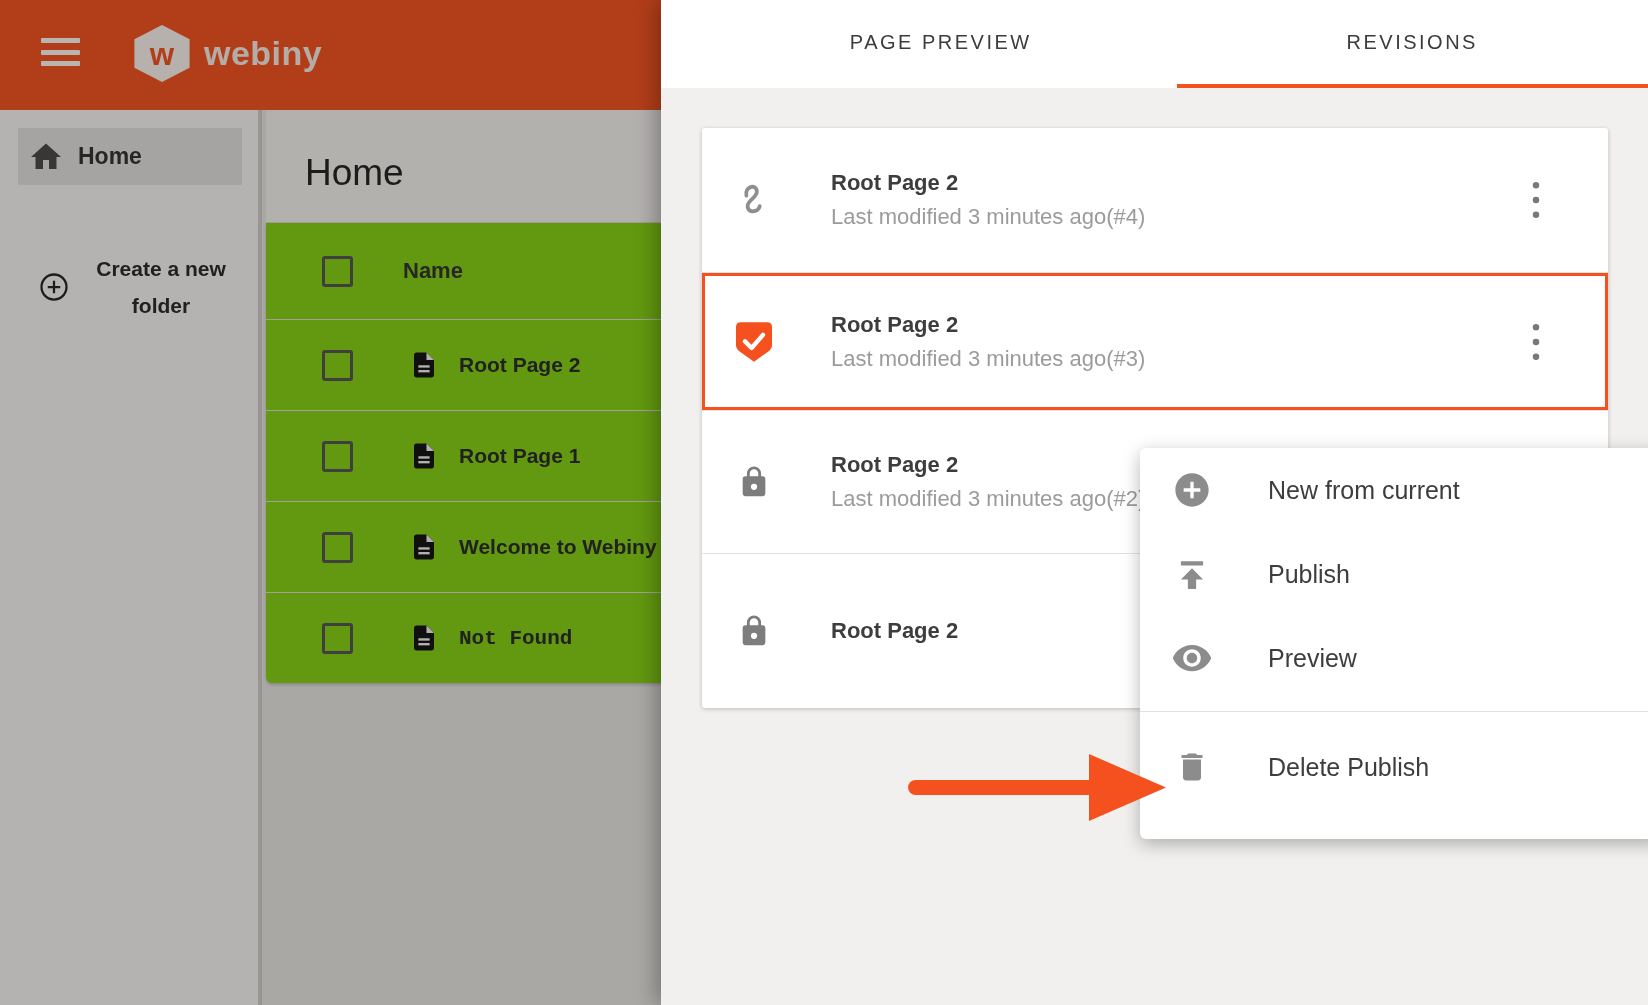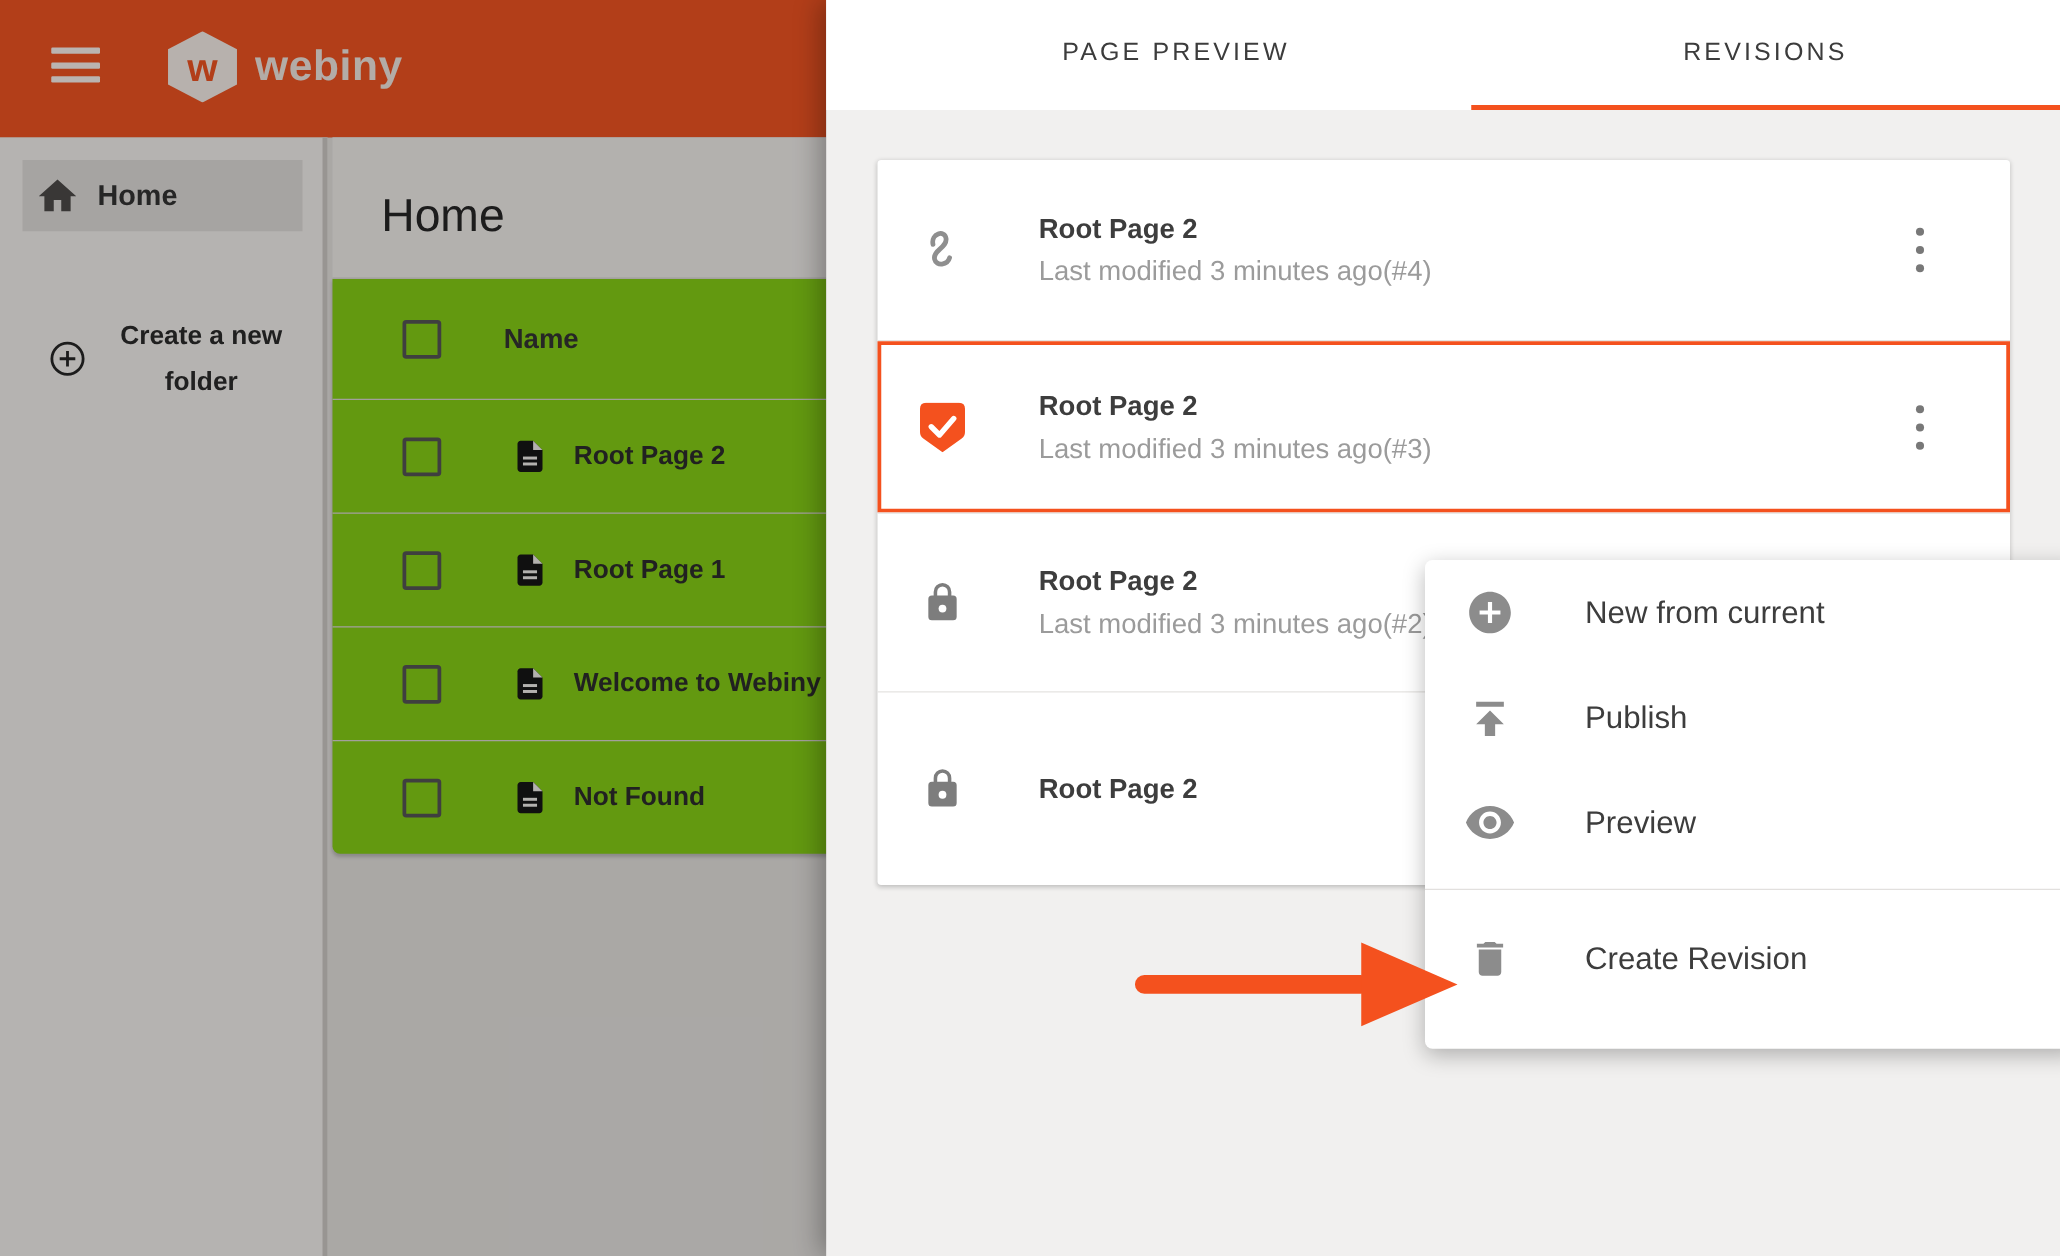--- a/index.html
+++ b/index.html
@@ -31,21 +31,21 @@
 
   .content { position: absolute; top: 110px; left: 266px; width: 620px; bottom: 0; background: #e3e0dd; }
   .content-titlebar { height: 113px; background: #efece9; border-bottom: 1px solid #d6d2cf; position: relative; }
   .content-title { position: absolute; left: 39px; top: 42px; font-size: 37px; color: #262626; }
   .pages-table { background: #84cc16; border-radius: 0 0 6px 6px; box-shadow: 0 2px 3px rgba(0,0,0,.18); }
   .t-head { height: 97px; border-bottom: 1px solid #d9d5d1; display: flex; align-items: center; }
   .checkbox { width: 31px; height: 31px; border: 3px solid #555; border-radius: 3px;
     margin-left: 56px; flex: 0 0 auto; cursor: pointer; }
   .t-head-label { margin-left: 50px; font-size: 22px; font-weight: 700; color: #333; }
   .t-row { height: 91px; display: flex; align-items: center; border-bottom: 1px solid #dad6d2; cursor: pointer; }
-  .t-row:last-child { height: 90px; border-bottom: none; }
+  .t-row:last-child { height: 90px; border-bottom: none; font-family: Liberation Mono, monospace; }
   .t-row .doc-wrap { margin-left: 56px; flex: 0 0 auto; display: flex; }
   .t-row-label { margin-left: 20px; font-size: 21px; font-weight: 700; color: #2c2c2c; white-space: nowrap; }
 
   .dim-overlay { position: absolute; inset: 0; background: rgba(0,0,0,0.25); z-index: 50; }
 
   
   .drawer { position: absolute; top: 0; left: 661px; width: 987px; height: 1005px;
     background: #f1f0ef; box-shadow: -5px 0 20px rgba(0,0,0,.30); }
   .tabbar { height: 88px; background: #fff; display: flex; padding-left: 44px; }
   .tab { flex: 1 1 0; display: flex; align-items: center; justify-content: center;
@@ -303,21 +303,21 @@
         </span>
         <span class="menu-label">Preview</span>
       </div>
       <div class="menu-divider"></div>
       <div class="menu-item tall">
         <span class="menu-icon">
           <svg width="36" height="36" viewBox="0 0 24 24">
             <path d="M6 19c0 1.1.9 2 2 2h8c1.1 0 2-.9 2-2V7H6v12zM19 4h-3.5l-1-1h-5l-1 1H5v2h14V4z" fill="#8c8c8c"></path>
           </svg>
         </span>
-        <span class="menu-label">Create Revision</span>
+        <span class="menu-label">Delete Publish</span>
       </div>
     </div>
 
     <div class="annot-arrow">
       <svg width="260" height="76" viewBox="0 0 260 76">
         <rect x="0" y="30" width="188" height="15" rx="7.5" fill="#f4511e"></rect>
         <polygon points="181,4 181,71 258,37.5" fill="#f4511e"></polygon>
       </svg>
     </div>
 

